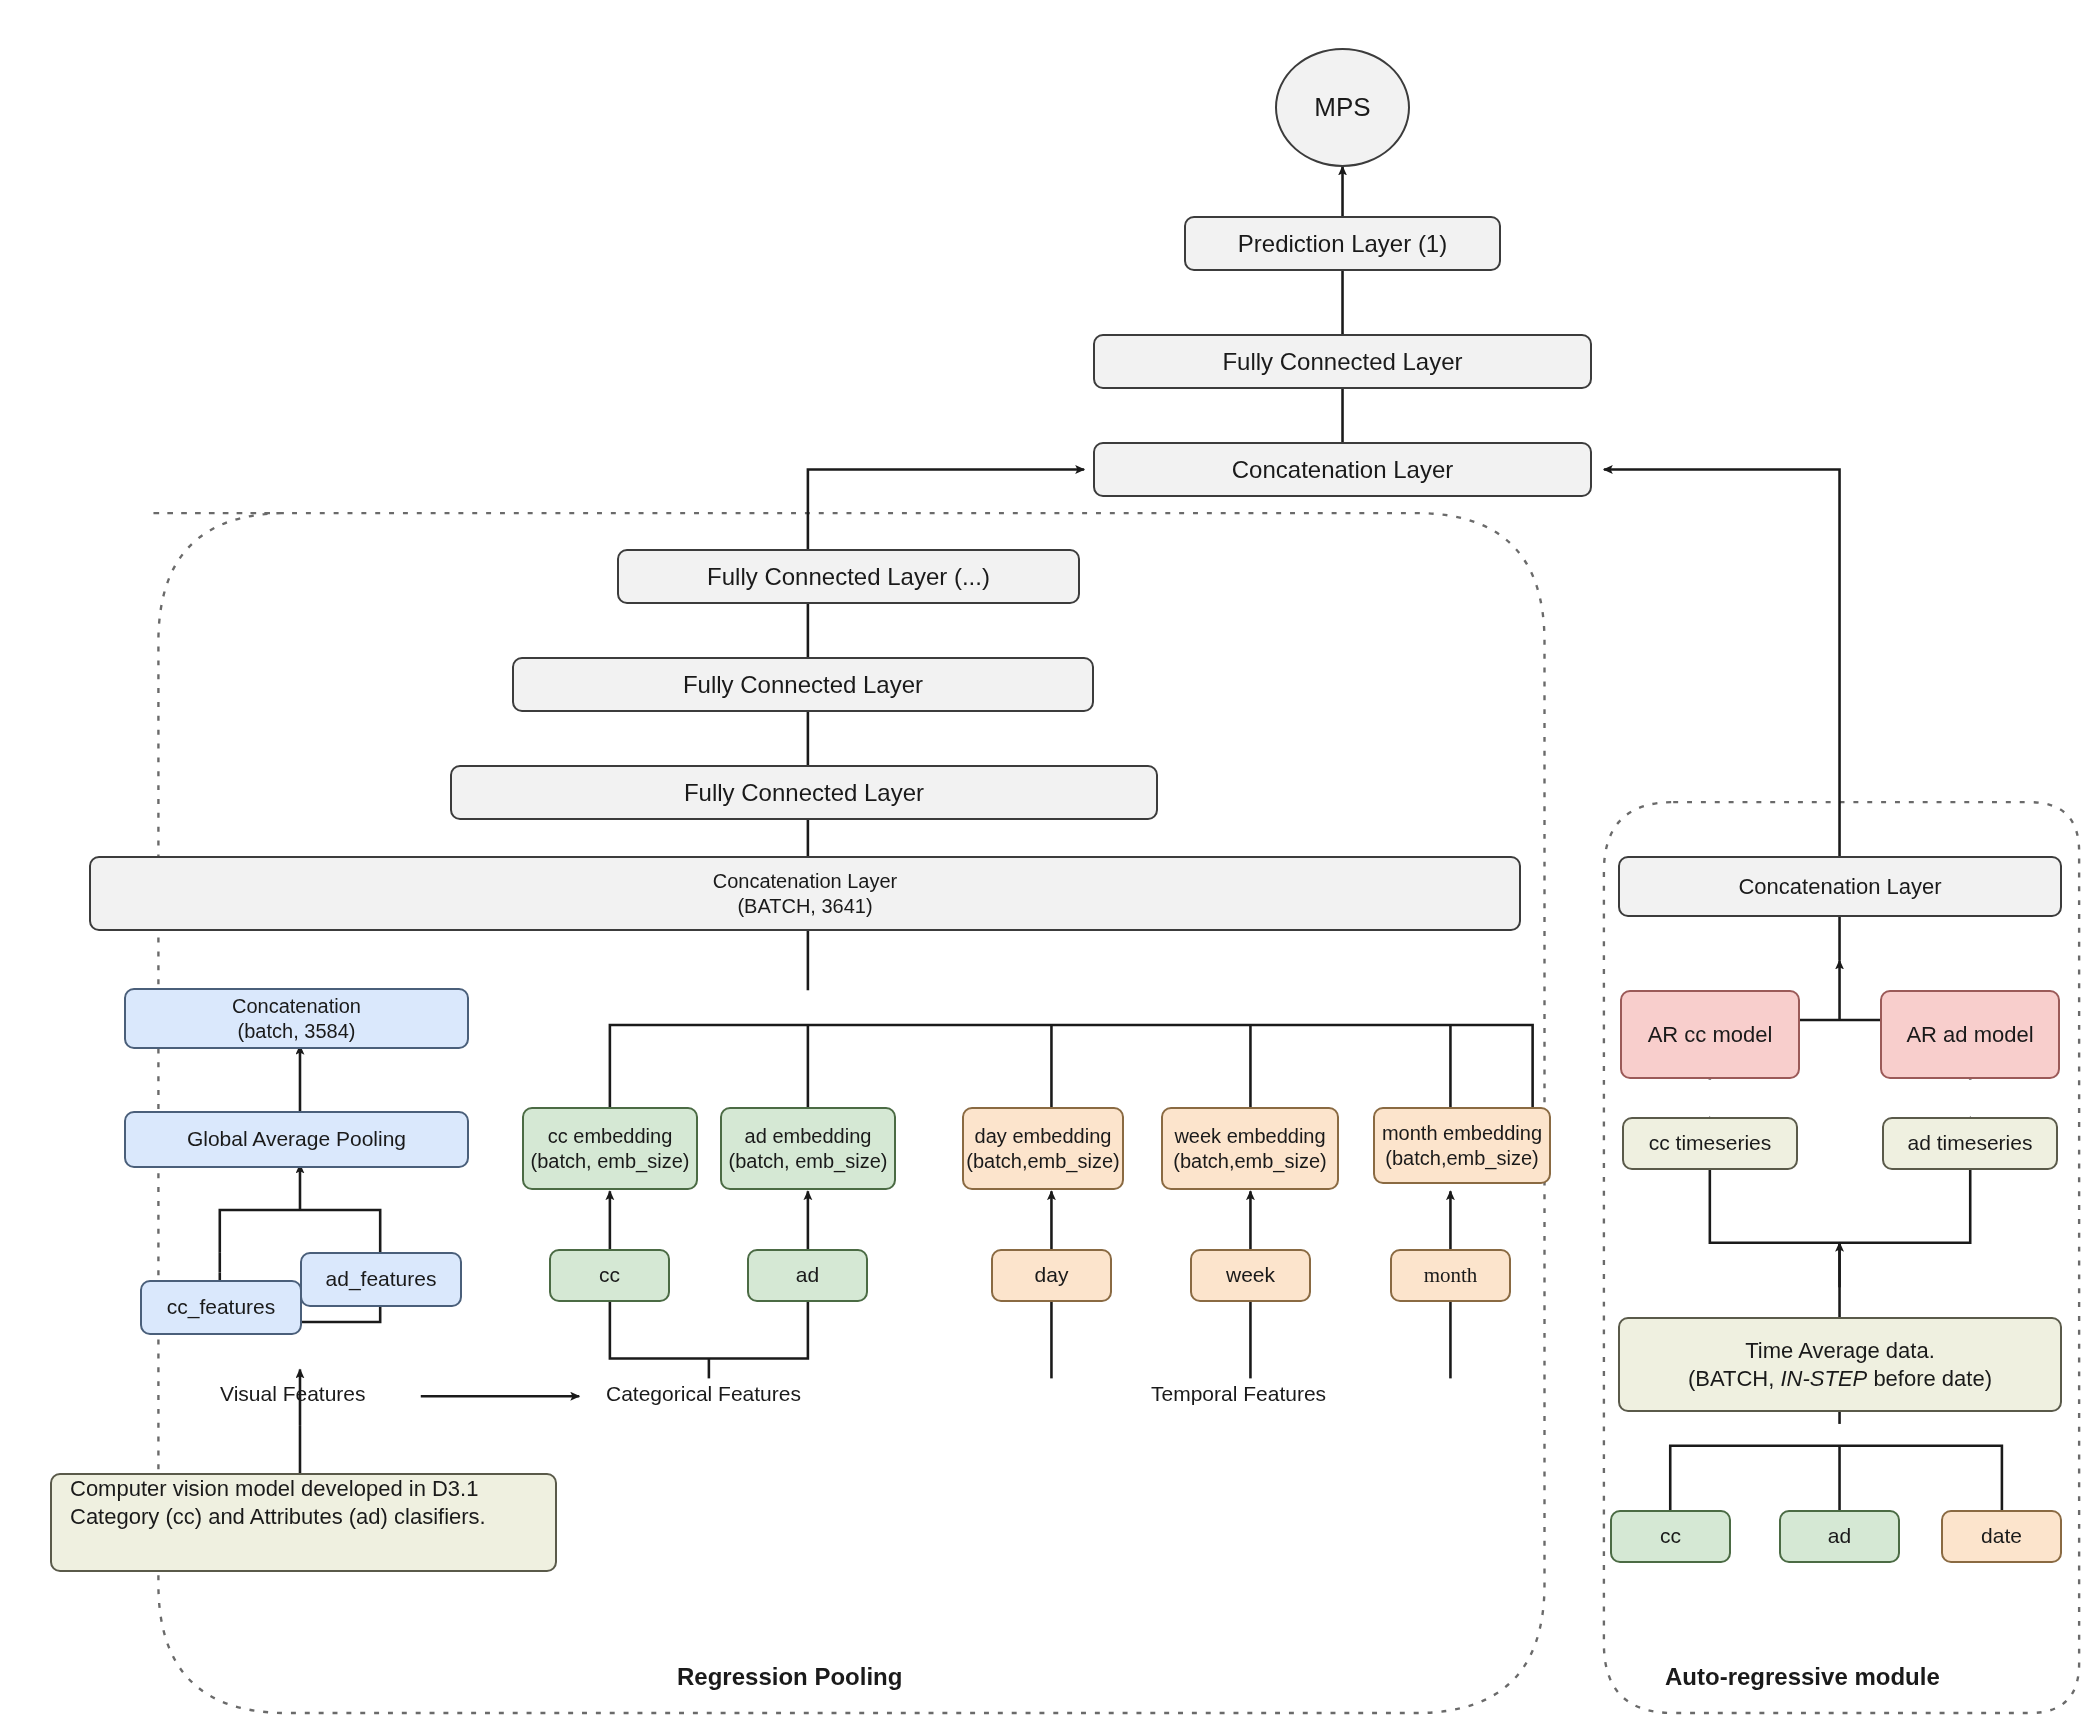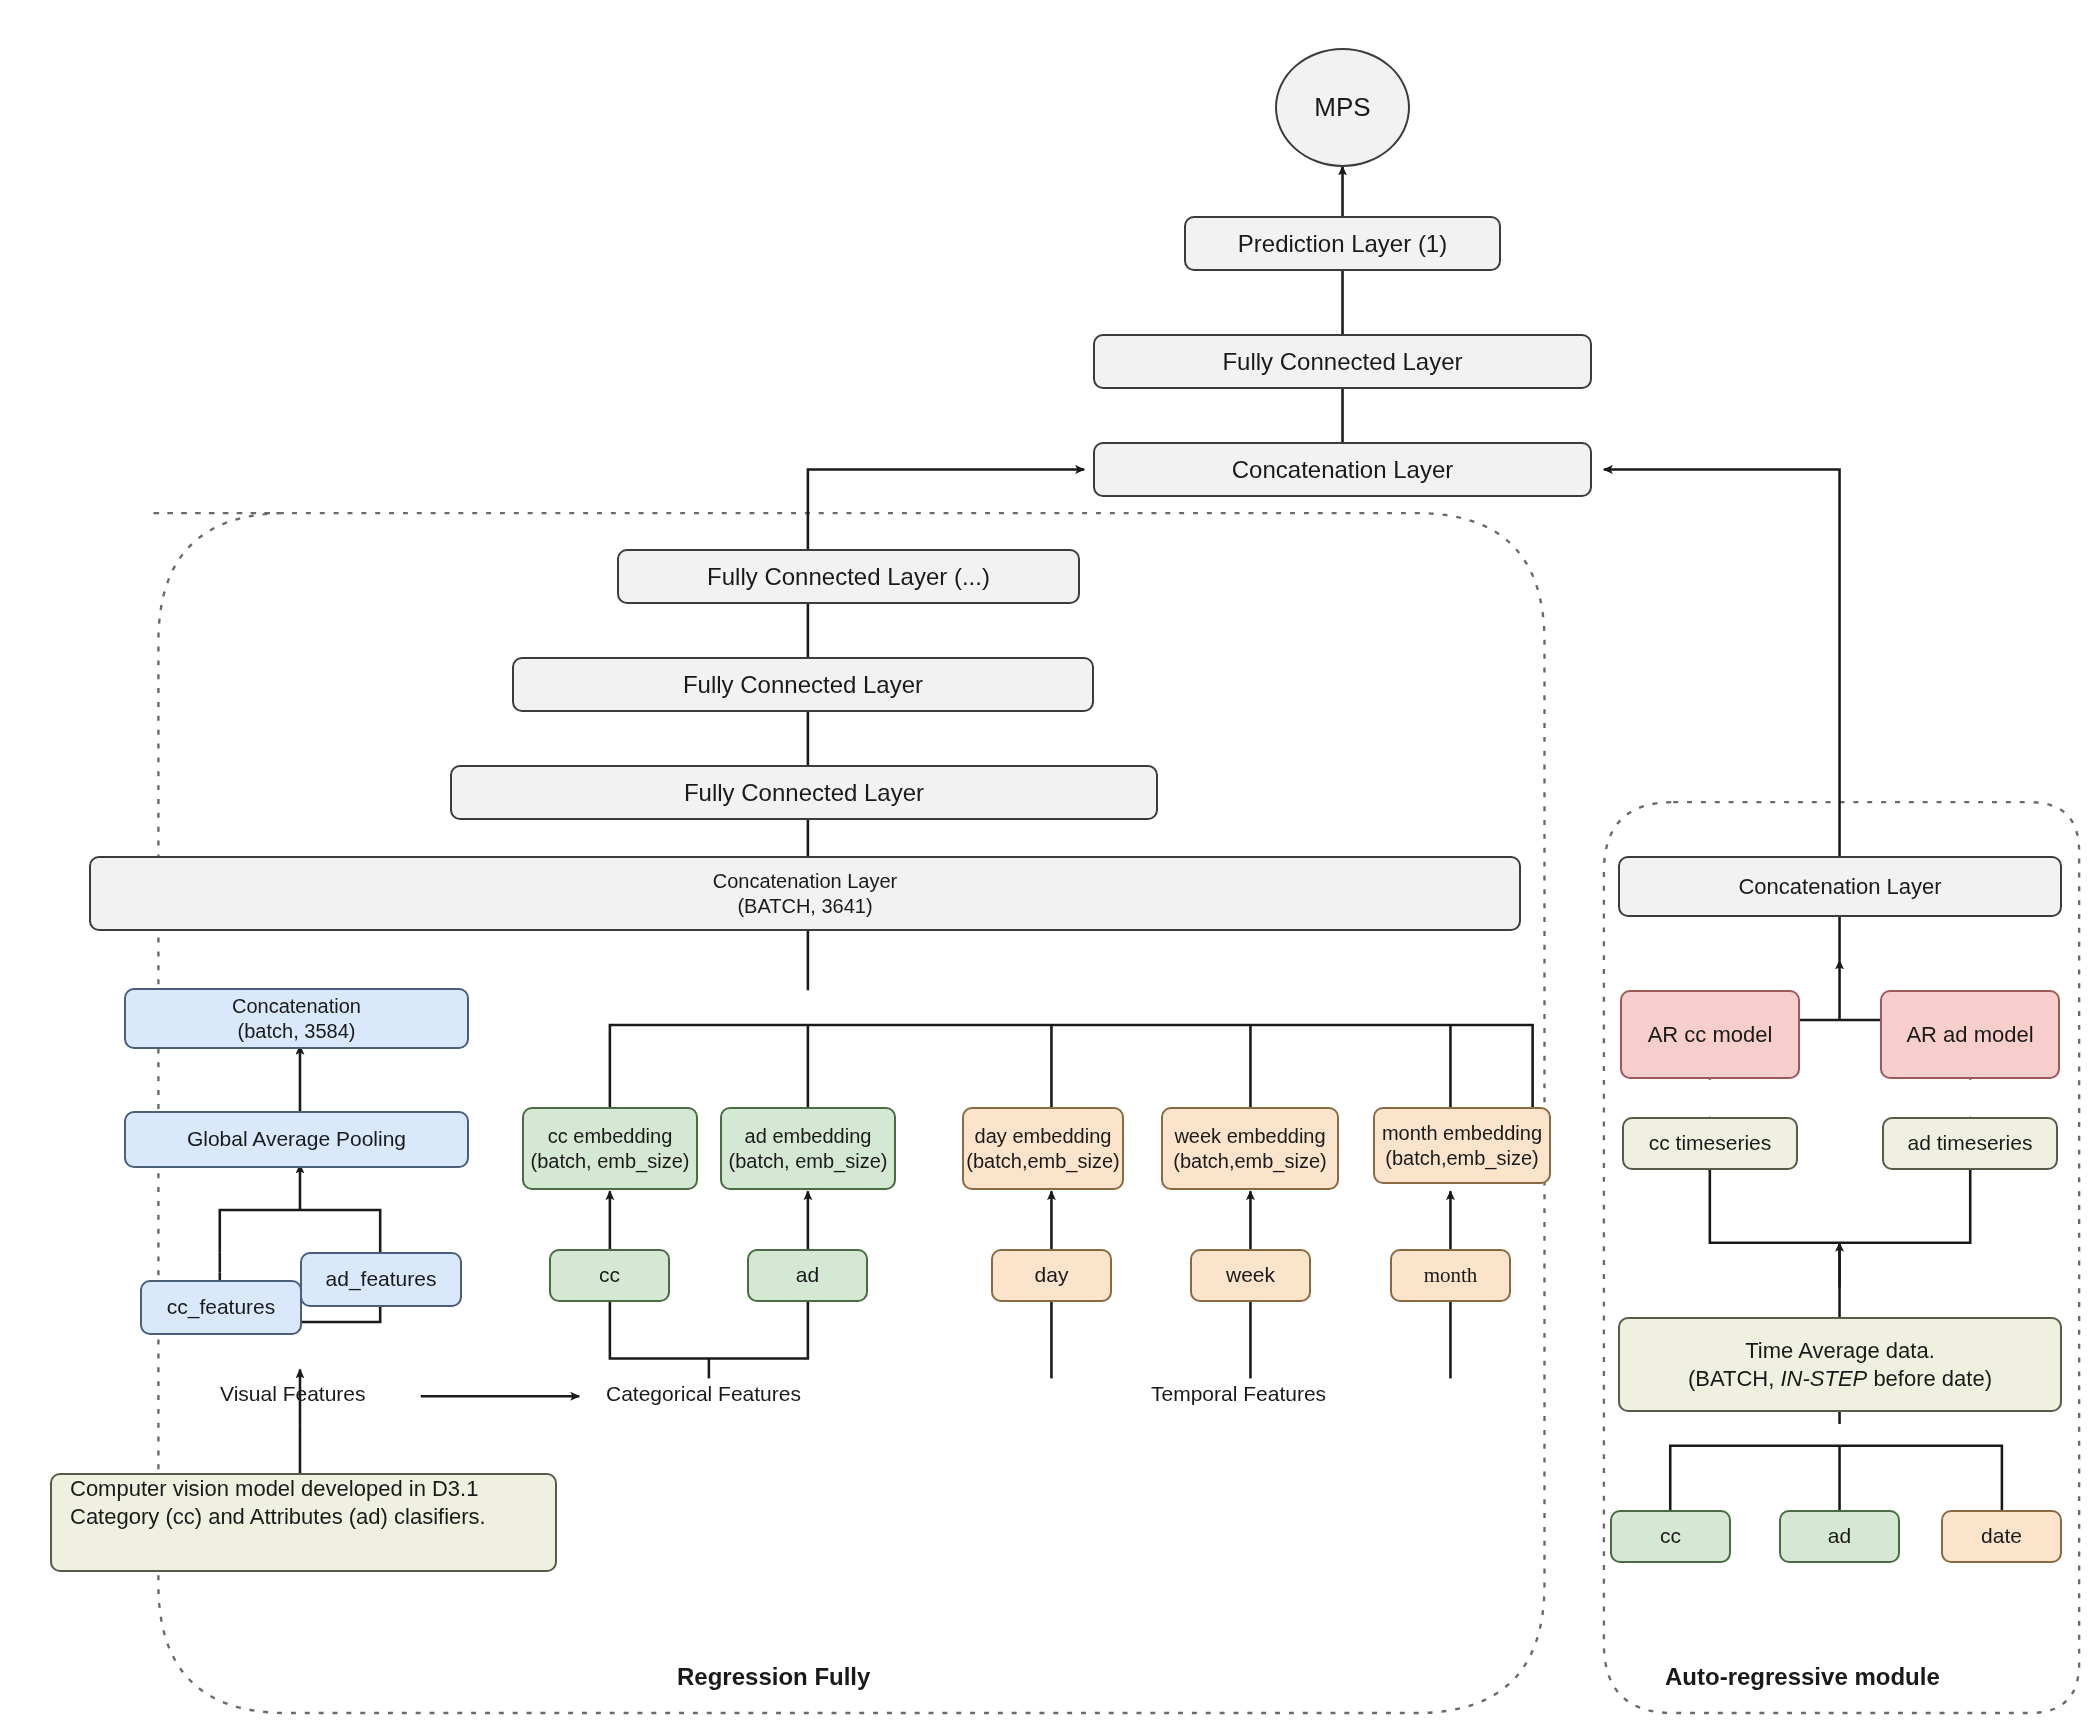--- a/index.html
+++ b/index.html
@@ -183,17 +183,17 @@
     <span>Time Average data.</span>
     <span><span>(BATCH, </span><em class="ital">IN-STEP</em><span> before date)</span></span>
   </div>
 
   <div class="node green" style="left:1610px;top:1510px;width:121px;height:53px;font-size:21px;">cc</div>
 
   <div class="node green" style="left:1779px;top:1510px;width:121px;height:53px;font-size:21px;">ad</div>
 
   <div class="node orange" style="left:1941px;top:1510px;width:121px;height:53px;font-size:21px;">date</div>
 
-  <div class="modlabel" style="left:677px;top:1663px;font-size:24px;">Regression Fully</div>
+  <div class="modlabel" style="left:677px;top:1663px;font-size:24px;">Regression Pooling</div>
   <div class="modlabel" style="left:1665px;top:1663px;font-size:24px;">Auto-regressive module</div>
 
 </div>
 
 
 </body></html>

